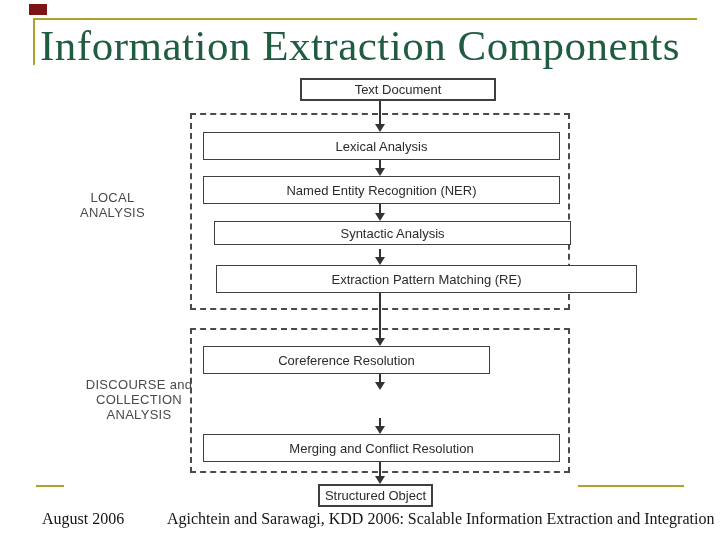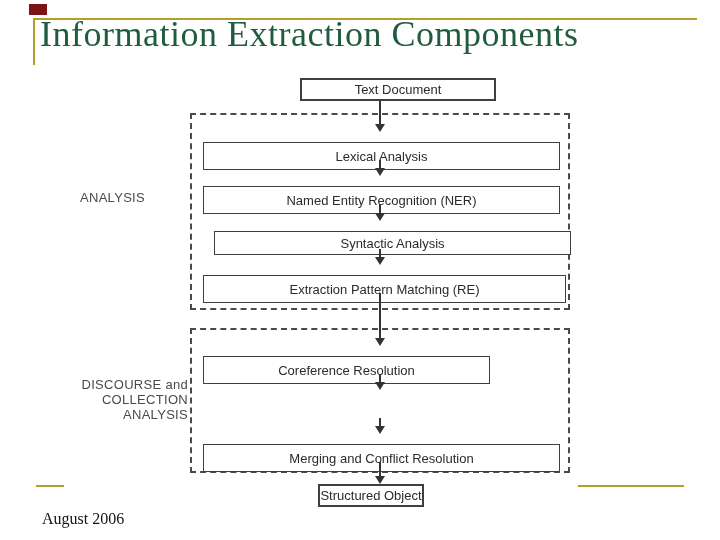--- a/index.html
+++ b/index.html
@@ -6,28 +6,28 @@
   .slide{position:relative;width:720px;height:540px;background:#ffffff;overflow:hidden;
          font-family:"Liberation Sans",sans-serif;}
   
   .marker{position:absolute;left:29px;top:4px;width:18px;height:11px;background:#7b1416;}
   .gold{position:absolute;background:#b3a02c;}
   .gold-top{left:33px;top:18px;width:664px;height:2px;}
   .gold-left{left:33px;top:18px;width:2px;height:47px;}
   .gold-bl{left:36px;top:485px;width:28px;height:2px;}
   .gold-br{left:578px;top:485px;width:106px;height:2px;}
   
-  .title{position:absolute;left:40px;top:12px;width:660px;margin:0;
+  .title{position:absolute;left:40px;top:24px;width:660px;margin:0;
          font-family:"Liberation Serif",serif;font-weight:normal;
-         font-size:36px;line-height:44px;letter-spacing:0.5px;color:#1f5c40;}
+         font-size:43px;line-height:44px;letter-spacing:0.5px;color:#1f5c40;}
   
   .node{position:absolute;box-sizing:border-box;background:#ffffff;border:2px solid #3f3f3f;
         display:flex;align-items:center;justify-content:center;
         font-size:13px;color:#2b2b2b;white-space:nowrap;}
-  .node.inner{border-width:1.5px;margin-top:10px;}
+  .node.inner{border-width:1.5px;}
   .dashedbox{position:absolute;box-sizing:border-box;border:2px dashed #4a4a4a;background:transparent;}
   
   .vline{position:absolute;width:2px;background:#333333;}
   .ahead{position:absolute;width:0;height:0;border-left:5px solid transparent;
          border-right:5px solid transparent;border-top:8px solid #333333;}
   
   .grouplabel{position:absolute;text-align:center;color:#4a4a4a;
               font-size:13px;line-height:15px;letter-spacing:0.3px;}
   
   .footer{position:absolute;top:510px;font-family:"Liberation Serif",serif;
@@ -48,56 +48,58 @@
 
   <h1 class="title">Information Extraction Components</h1>
 
   <div class="node" style="left:300px;top:78px;width:196px;height:23px;">Text Document</div>
 
   <div class="vline" style="left:379px;top:101px;height:23px;"></div>
   <div class="ahead" style="left:375px;top:124px;"></div>
 
   <div class="dashedbox" style="left:190px;top:113px;width:380px;height:197px;"></div>
   <div class="grouplabel" style="left:55px;top:190px;width:115px;">
+    <div>LOCAL</div>
     <div>ANALYSIS</div>
   </div>
 
   <div class="node inner" style="left:203px;top:132px;width:357px;height:28px;">Lexical Analysis</div>
   <div class="vline" style="left:379px;top:160px;height:9px;"></div>
   <div class="ahead" style="left:375px;top:168px;"></div>
 
   <div class="node inner" style="left:203px;top:176px;width:357px;height:28px;">Named Entity Recognition (NER)</div>
   <div class="vline" style="left:379px;top:204px;height:10px;"></div>
   <div class="ahead" style="left:375px;top:213px;"></div>
 
   <div class="node inner" style="left:214px;top:221px;width:357px;height:24px;">Syntactic Analysis</div>
   <div class="vline" style="left:379px;top:249px;height:9px;"></div>
   <div class="ahead" style="left:375px;top:257px;"></div>
 
-  <div class="node inner" style="left:203px;top:265px;width:363px;height:28px;">Extraction Pattern Matching (RE)</div>
+  <div class="node inner" style="left:216px;top:265px;width:421px;height:28px;">Extraction Pattern Matching (RE)</div>
 
   <div class="vline" style="left:379px;top:293px;height:45px;"></div>
   <div class="ahead" style="left:375px;top:338px;"></div>
 
   <div class="dashedbox" style="left:190px;top:328px;width:380px;height:145px;"></div>
-  <div class="grouplabel" style="left:58px;top:377px;width:130px;text-align:right;">
+  <div class="grouplabel" style="left:74px;top:377px;width:130px;">
     <div>DISCOURSE and</div>
     <div>COLLECTION</div>
     <div>ANALYSIS</div>
   </div>
 
   <div class="node inner" style="left:203px;top:346px;width:287px;height:28px;">Coreference Resolution</div>
   <div class="vline" style="left:379px;top:374px;height:9px;"></div>
   <div class="ahead" style="left:375px;top:382px;"></div>
 
   <div class="vline" style="left:379px;top:418px;height:9px;"></div>
   <div class="ahead" style="left:375px;top:426px;"></div>
 
   <div class="node inner" style="left:203px;top:434px;width:357px;height:28px;">Merging and Conflict Resolution</div>
 
   <div class="vline" style="left:379px;top:462px;height:15px;"></div>
   <div class="ahead" style="left:375px;top:476px;"></div>
 
-  <div class="node" style="left:318px;top:484px;width:106px;height:23px;">Structured Object</div>
+  <div class="node" style="left:318px;top:484px;width:115px;height:23px;">Structured Object</div>
 
   <div class="footer footer-date">August 2006</div>
+  <div class="footer footer-attr">Agichtein and Sarawagi, KDD 2006: Scalable Information Extraction and Integration</div>
 
 </div>
 
 </body></html>

